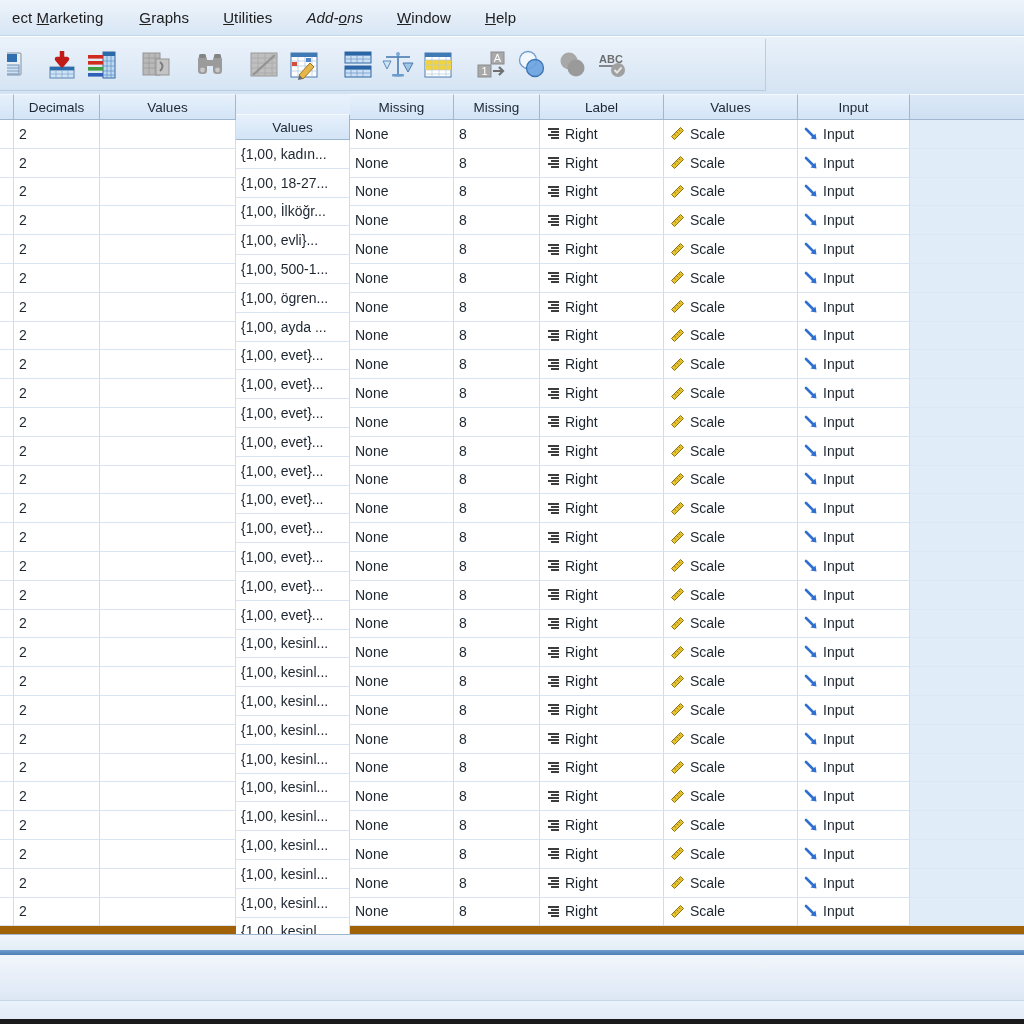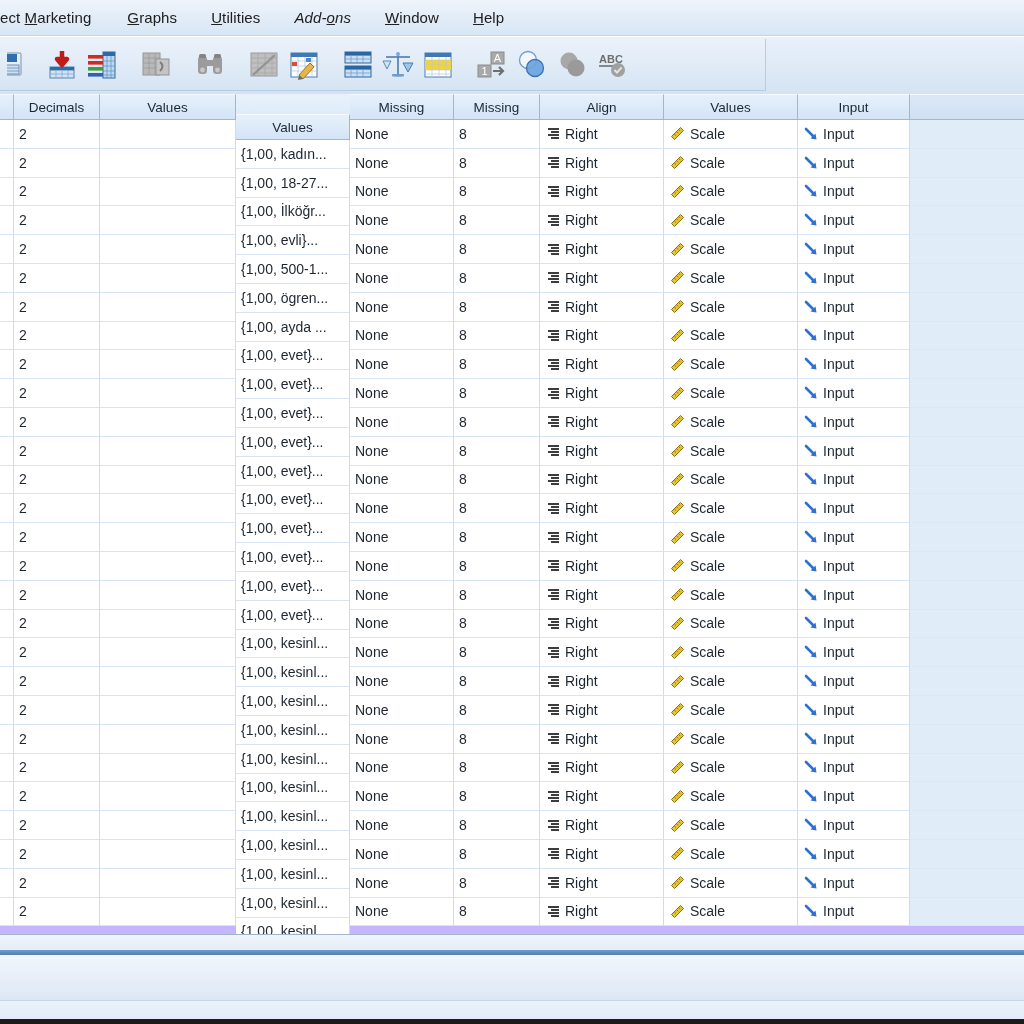--- a/index.html
+++ b/index.html
@@ -42,21 +42,21 @@
     width: 40px; height: 46px;
     display: flex; align-items: center; justify-content: center;
     flex: 0 0 auto;
   }
   .tb-gap { width: 14px; flex: 0 0 auto; }
   .ico { display: block; }
 
   
   .grid {
     position: absolute; left: 0; top: 94px; width: 1024px; height: 840px;
-    background: #c4b5fd; overflow: hidden;
+    background: #a16207; overflow: hidden;
   }
   .hdr-row {
     position: absolute; left: 0; top: 0; height: 26px; width: 1024px;
     display: flex;
     background: linear-gradient(to bottom,#e9f2fc 0%,#dbe9f8 100%);
   }
   .hdr-cell {
     height: 26px; line-height: 25px; text-align: center;
     font-size: 13.5px; color: #1c2733;
     background: linear-gradient(to bottom,#e6f0fb 0%,#d3e4f6 100%);
@@ -134,21 +134,21 @@
     position: absolute; left: 0; top: 1019px; width: 1024px; height: 5px;
     background: #1b1b1b;
   }
 </style>
 </head>
 <body>
 
 <div id="app">
 
   <div class="menubar" id="menubar">
-      <div class="menu-item" style="padding-left: 0px;">ect <u>M</u>arketing</div>
+      <div class="menu-item" style="padding-left: 12px;">ect <u>M</u>arketing</div>
       <div class="menu-item" style="margin-left: 14px;"><u>G</u>raphs</div>
       <div class="menu-item" style="margin-left: 12px;"><u>U</u>tilities</div>
       <div class="menu-item" style="margin-left: 12px; font-style: italic;">Add-<u>o</u>ns</div>
       <div class="menu-item" style="margin-left: 12px;"><u>W</u>indow</div>
       <div class="menu-item" style="margin-left: 12px;"><u>H</u>elp</div>
     </div>
 
   <div class="toolbar-outer">
     <div class="toolbar-strip" id="toolbar">
         <div class="tb-btn">
@@ -365,21 +365,21 @@
   </div>
 
   <div class="grid">
     <div class="hdr-row" id="hdrRow">
         <div class="hdr-rownum"></div>
         <div class="hdr-cell c-dec">Decimals</div>
         <div class="hdr-cell c-label">Values</div>
         <div class="hdr-cell c-val">Values</div>
         <div class="hdr-cell c-miss">Missing</div>
         <div class="hdr-cell c-cols">Missing</div>
-        <div class="hdr-cell c-align">Align</div>
+        <div class="hdr-cell c-align">Label</div>
         <div class="hdr-cell c-meas">Values</div>
         <div class="hdr-cell c-role">Input</div>
         <div class="hdr-filler"></div>
       </div>
     <div class="rows-wrap" id="rowsWrap">
         <div class="row">
           <div class="rownum-cell"></div>
           <div class="cell c-dec">2</div>
           <div class="cell c-label"></div>
           <div class="cell c-val">{1,00, kadın...</div>

